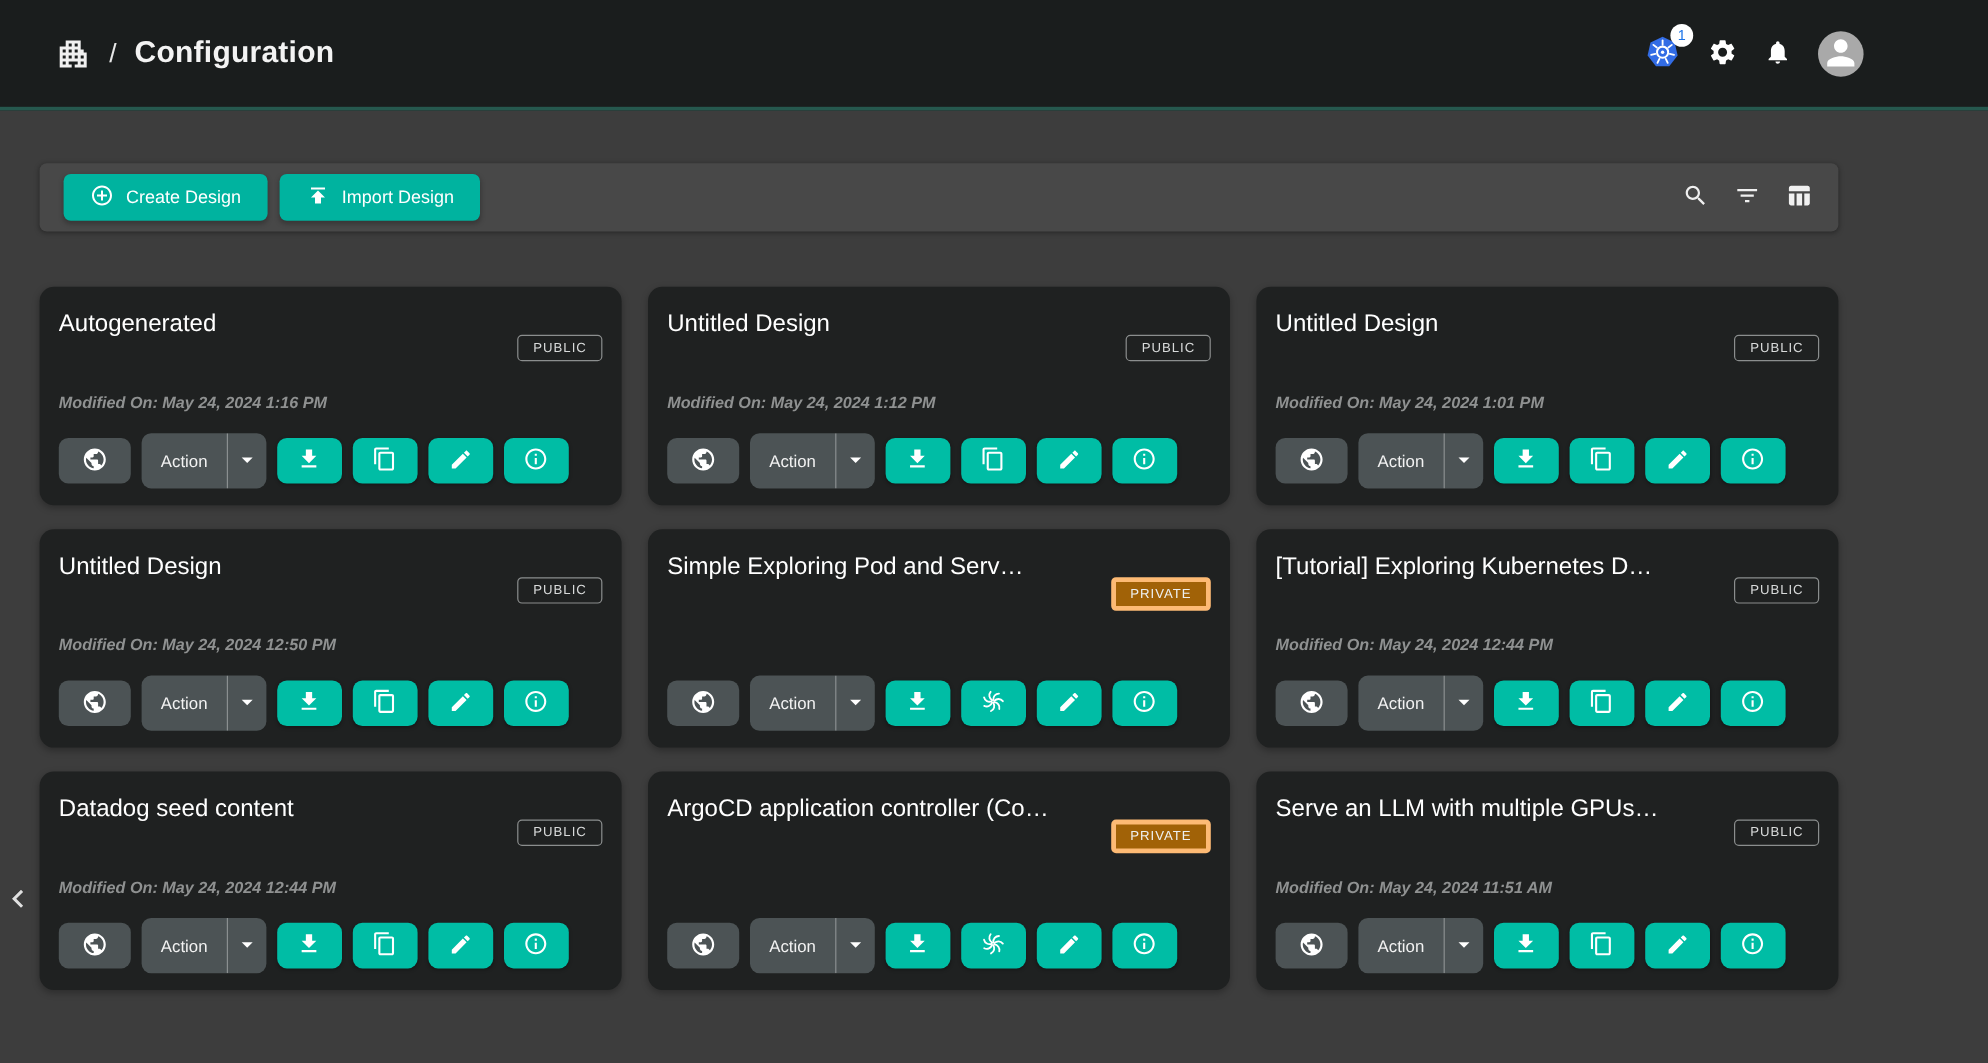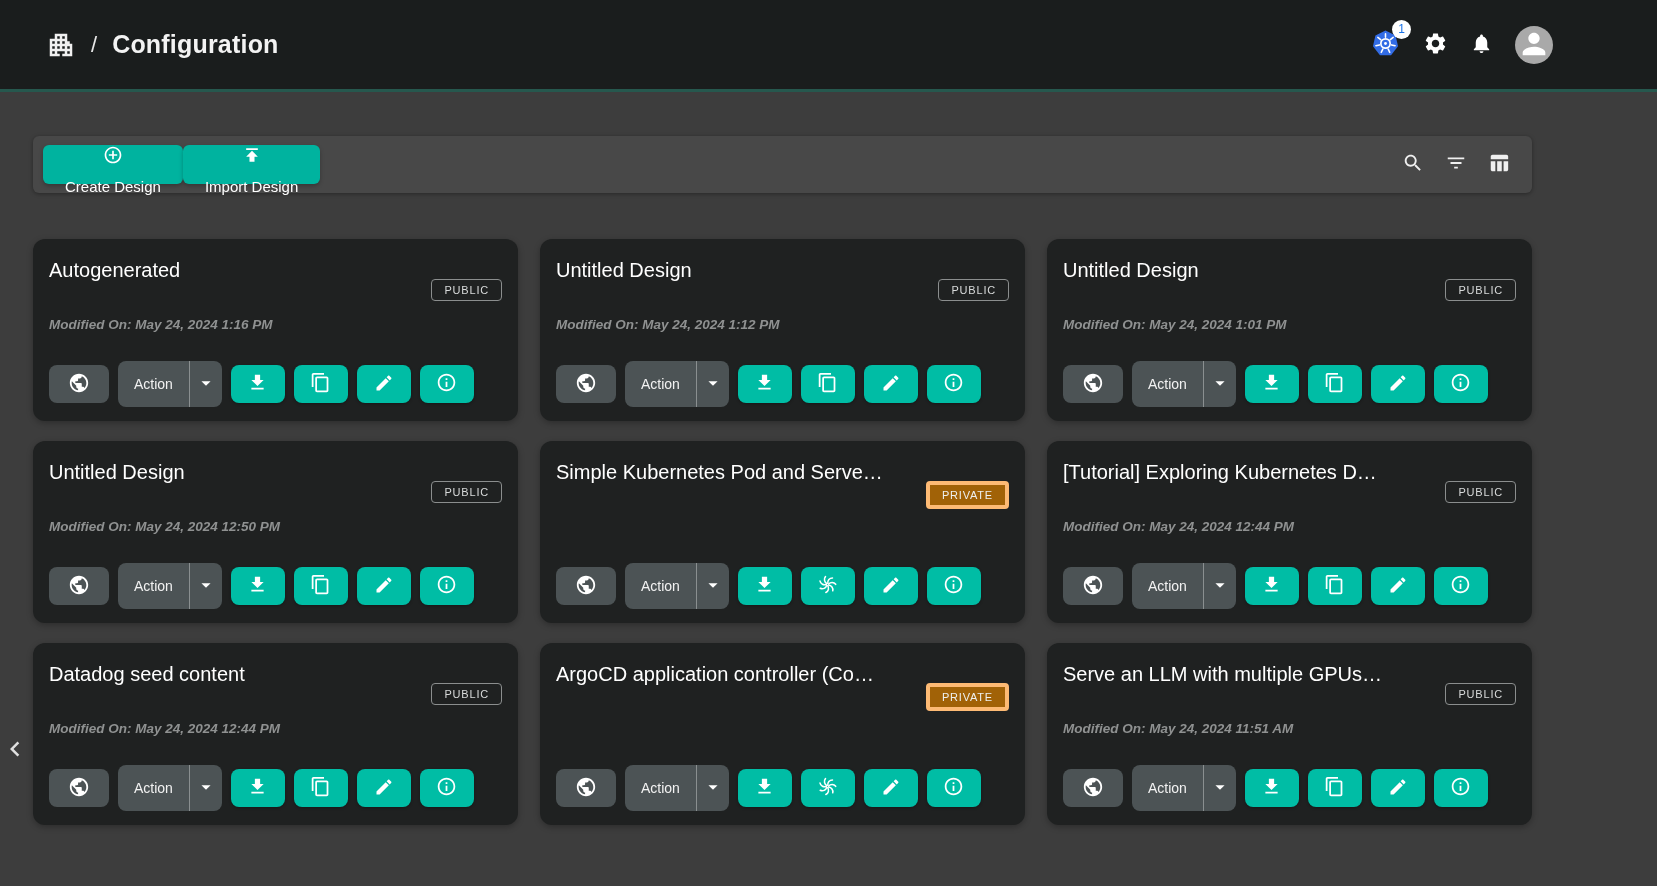--- a/index.html
+++ b/index.html
@@ -32,38 +32,38 @@
     display:flex;align-items:flex-end;justify-content:center;overflow:hidden}
   
   .toolbar{
     margin:44px 125px 0 33px;height:57px;background:#484848;border-radius:6px;
     display:flex;align-items:center;padding:0 22px 0 10px;
     box-shadow:0 1px 4px rgba(0,0,0,.35);
   }
   .btn-teal{
     height:39px;background:#00b39f;color:#fff;border:none;border-radius:6px;
     font-size:15px;font-family:inherit;display:flex;align-items:center;gap:10px;
-    padding:0 22px;cursor:pointer;box-shadow:0 2px 4px rgba(0,0,0,.25);flex-direction:column;
+    padding:0 22px;margin-left:10px;cursor:pointer;box-shadow:0 2px 4px rgba(0,0,0,.25);
   }
   .toolbar-right{margin-left:auto;display:flex;align-items:center;gap:21px}
   
   .grid{margin:46px 125px 0 33px;display:grid;grid-template-columns:repeat(3,1fr);gap:20px 22px}
   .card{
     background:#1f2121;border-radius:12px;height:182px;position:relative;
     padding:20px 16px 14px 16px;box-shadow:0 2px 6px rgba(0,0,0,.28);
   }
   .card-head{display:flex;justify-content:space-between;align-items:flex-start;gap:2px}
   .card-title{
     font-size:20px;font-weight:500;color:#fff;
     white-space:nowrap;overflow:hidden;text-overflow:ellipsis;max-width:358px;
   }
   .chip{font-size:11px;letter-spacing:.8px;padding:4px 12px;border-radius:4px;margin-top:20px;flex-shrink:0}
   .chip-public{border:1px solid #8b8e8e;color:#d8dada;background:transparent}
   .chip-private{border:4px solid #fdba74;color:#eef0f0;background:#a16207}
-  .card-modified{margin-top:16px;font-size:13.5px;font-style:italic;font-weight:700;color:#8f9191}
+  .card-modified{margin-top:27px;font-size:13.5px;font-style:italic;font-weight:700;color:#8f9191}
   .card-actions{position:absolute;left:16px;right:16px;bottom:14px;display:flex;gap:9px;align-items:center}
   .globe-btn{width:60px;height:38px;background:#4c5355;border:none;border-radius:8px;cursor:pointer;
     display:flex;align-items:center;justify-content:center}
   .split{display:flex;height:46px;background:#4c5355;border-radius:8px;overflow:hidden}
   .split-label{background:none;border:none;color:#f2f2f2;font-size:14px;font-family:inherit;
     padding:0 16px;cursor:pointer}
   .split-caret{background:none;border:none;border-left:1px solid rgba(255,255,255,.35);
     width:33px;display:flex;align-items:center;justify-content:center;cursor:pointer}
   .btn-teal-sm{
     width:54px;height:38px;background:#00bda5;border:none;border-radius:8px;cursor:pointer;
@@ -390,21 +390,21 @@
           <svg width="21" height="21" viewBox="0 0 24 24" fill="#fff">
               <path d="M11 7h2v2h-2zm0 4h2v6h-2zm1-9C6.48 2 2 6.48 2 12s4.48 10 10 10 10-4.48 10-10S17.52 2 12 2zm0 18c-4.41 0-8-3.59-8-8s3.59-8 8-8 8 3.59 8 8-3.59 8-8 8z"></path>
             </svg>
         </span>
       </button>
     </div>
   </section>
 
   <section class="card">
     <div class="card-head">
-      <h2 class="card-title">Simple Kubernetes Pod and Serve…</h2>
+      <h2 class="card-title">Simple Exploring Pod and Serv…</h2>
       <span class="chip chip-private">PRIVATE</span>
     </div>
     <div class="card-actions">
       <button class="globe-btn">
         <span>
           <svg width="22" height="22" viewBox="0 0 24 24" fill="#fff">
               <path d="M12 2C6.48 2 2 6.48 2 12s4.48 10 10 10 10-4.48 10-10S17.52 2 12 2zm-1 17.93c-3.95-.49-7-3.85-7-7.93 0-.62.08-1.21.21-1.79L9 15v1c0 1.1.9 2 2 2v1.93zm6.9-2.54c-.26-.81-1-1.39-1.9-1.39h-1v-3c0-.55-.45-1-1-1H8v-2h2c.55 0 1-.45 1-1V7h2c1.1 0 2-.9 2-2v-.41c2.93 1.19 5 4.06 5 7.41 0 2.08-.8 3.97-2.1 5.39z"></path>
             </svg>
         </span>
       </button>

